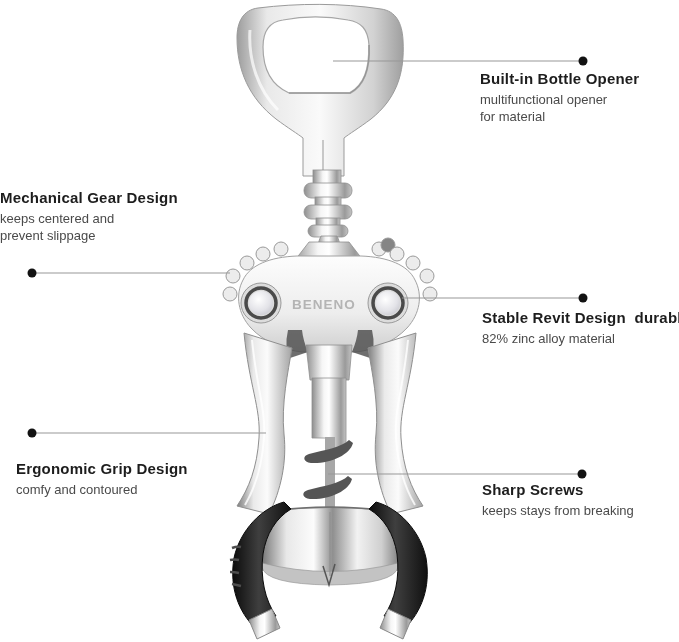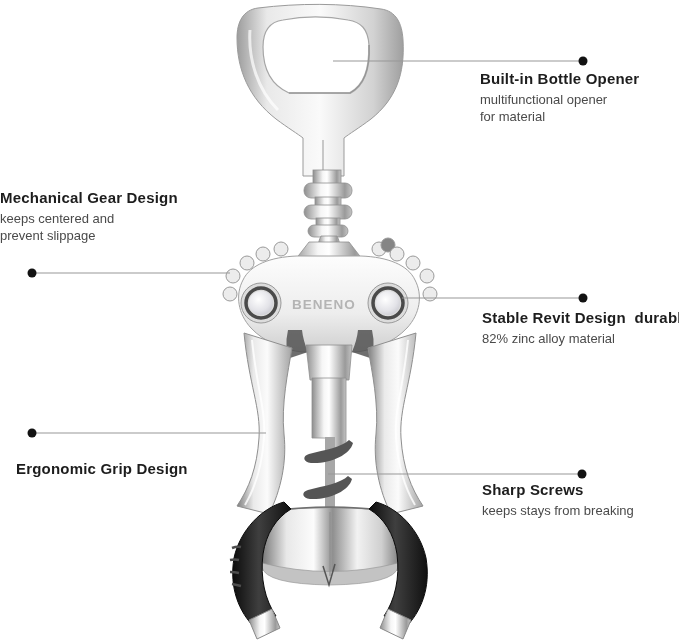--- a/index.html
+++ b/index.html
@@ -204,20 +204,21 @@
     <div class="callout-line">prevent slippage</div>
   </div>
 
   <div class="callout" id="co-stable">
     <div class="callout-title">Stable Revit Design &nbsp;durable</div>
     <div class="callout-line">82% zinc alloy material</div>
   </div>
 
   <div class="callout" id="co-grip">
     <div class="callout-title">Ergonomic Grip Design</div>
+    <div class="callout-line">comfy and contoured</div>
   </div>
 
   <div class="callout" id="co-sharp">
     <div class="callout-title">Sharp Screws</div>
     <div class="callout-line">keeps stays from breaking</div>
   </div>
 
 </div>
 
 </body></html>

